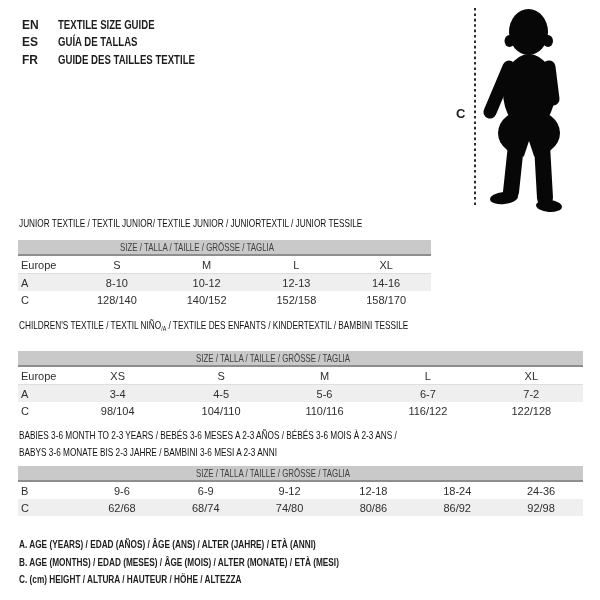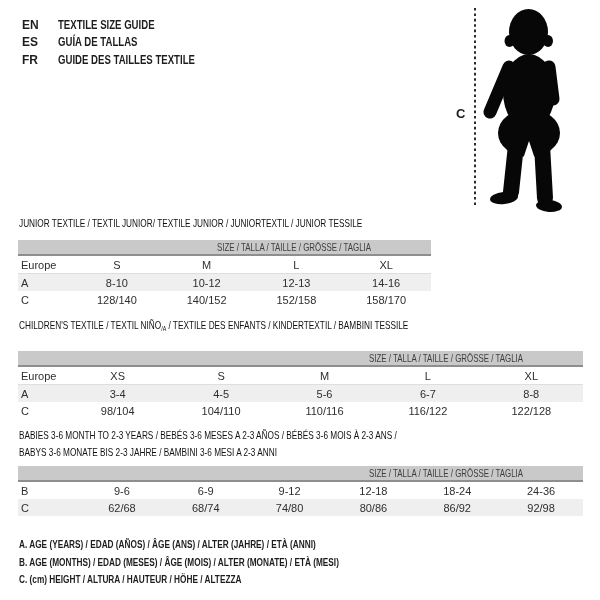--- a/index.html
+++ b/index.html
@@ -29,21 +29,21 @@
   #t3-title  { top:427px; }
   .sub { font-size:7px; vertical-align:-2px; }
 
   
   table { position:absolute; left:18px; border-collapse:collapse; table-layout:fixed; font-size:11px; color:#2e2e2e; }
   #t1 { top:240px; width:413px; }
   #t2 { top:351px; width:565px; }
   #t3 { top:466px; width:565px; }
   th.bar {
     background:#c9c9c9; border-bottom:2px solid #8e8e8e;
-    height:14px; font-weight:normal; text-align:right; padding:0 0 0 4px;
+    height:14px; font-weight:normal; text-align:center; padding:0 0 0 4px;
     font-size:11px; color:#3e3e3e;
   }
   tbody td { height:17px; padding:0; }
   td.lbl { text-align:left; padding-left:3px;margin-top:16px; }
   td.val { text-align:center; }
   tr.stripe { background:#efefef; }
   tr.europe td { border-bottom:1px solid #dedede; }
 
   
   .notes { position:absolute; left:19px; top:538px; font-weight:bold; font-size:11px; }
@@ -156,21 +156,21 @@
         <td class="val">M</td>
         <td class="val">L</td>
         <td class="val">XL</td>
       </tr>
       <tr class="stripe">
         <td class="lbl">A</td>
         <td class="val">3-4</td>
         <td class="val">4-5</td>
         <td class="val">5-6</td>
         <td class="val">6-7</td>
-        <td class="val">8-8</td>
+        <td class="val">7-2</td>
       </tr>
       <tr>
         <td class="lbl">C</td>
         <td class="val">98/104</td>
         <td class="val">104/110</td>
         <td class="val">110/116</td>
         <td class="val">116/122</td>
         <td class="val">122/128</td>
       </tr>
     </tbody>

